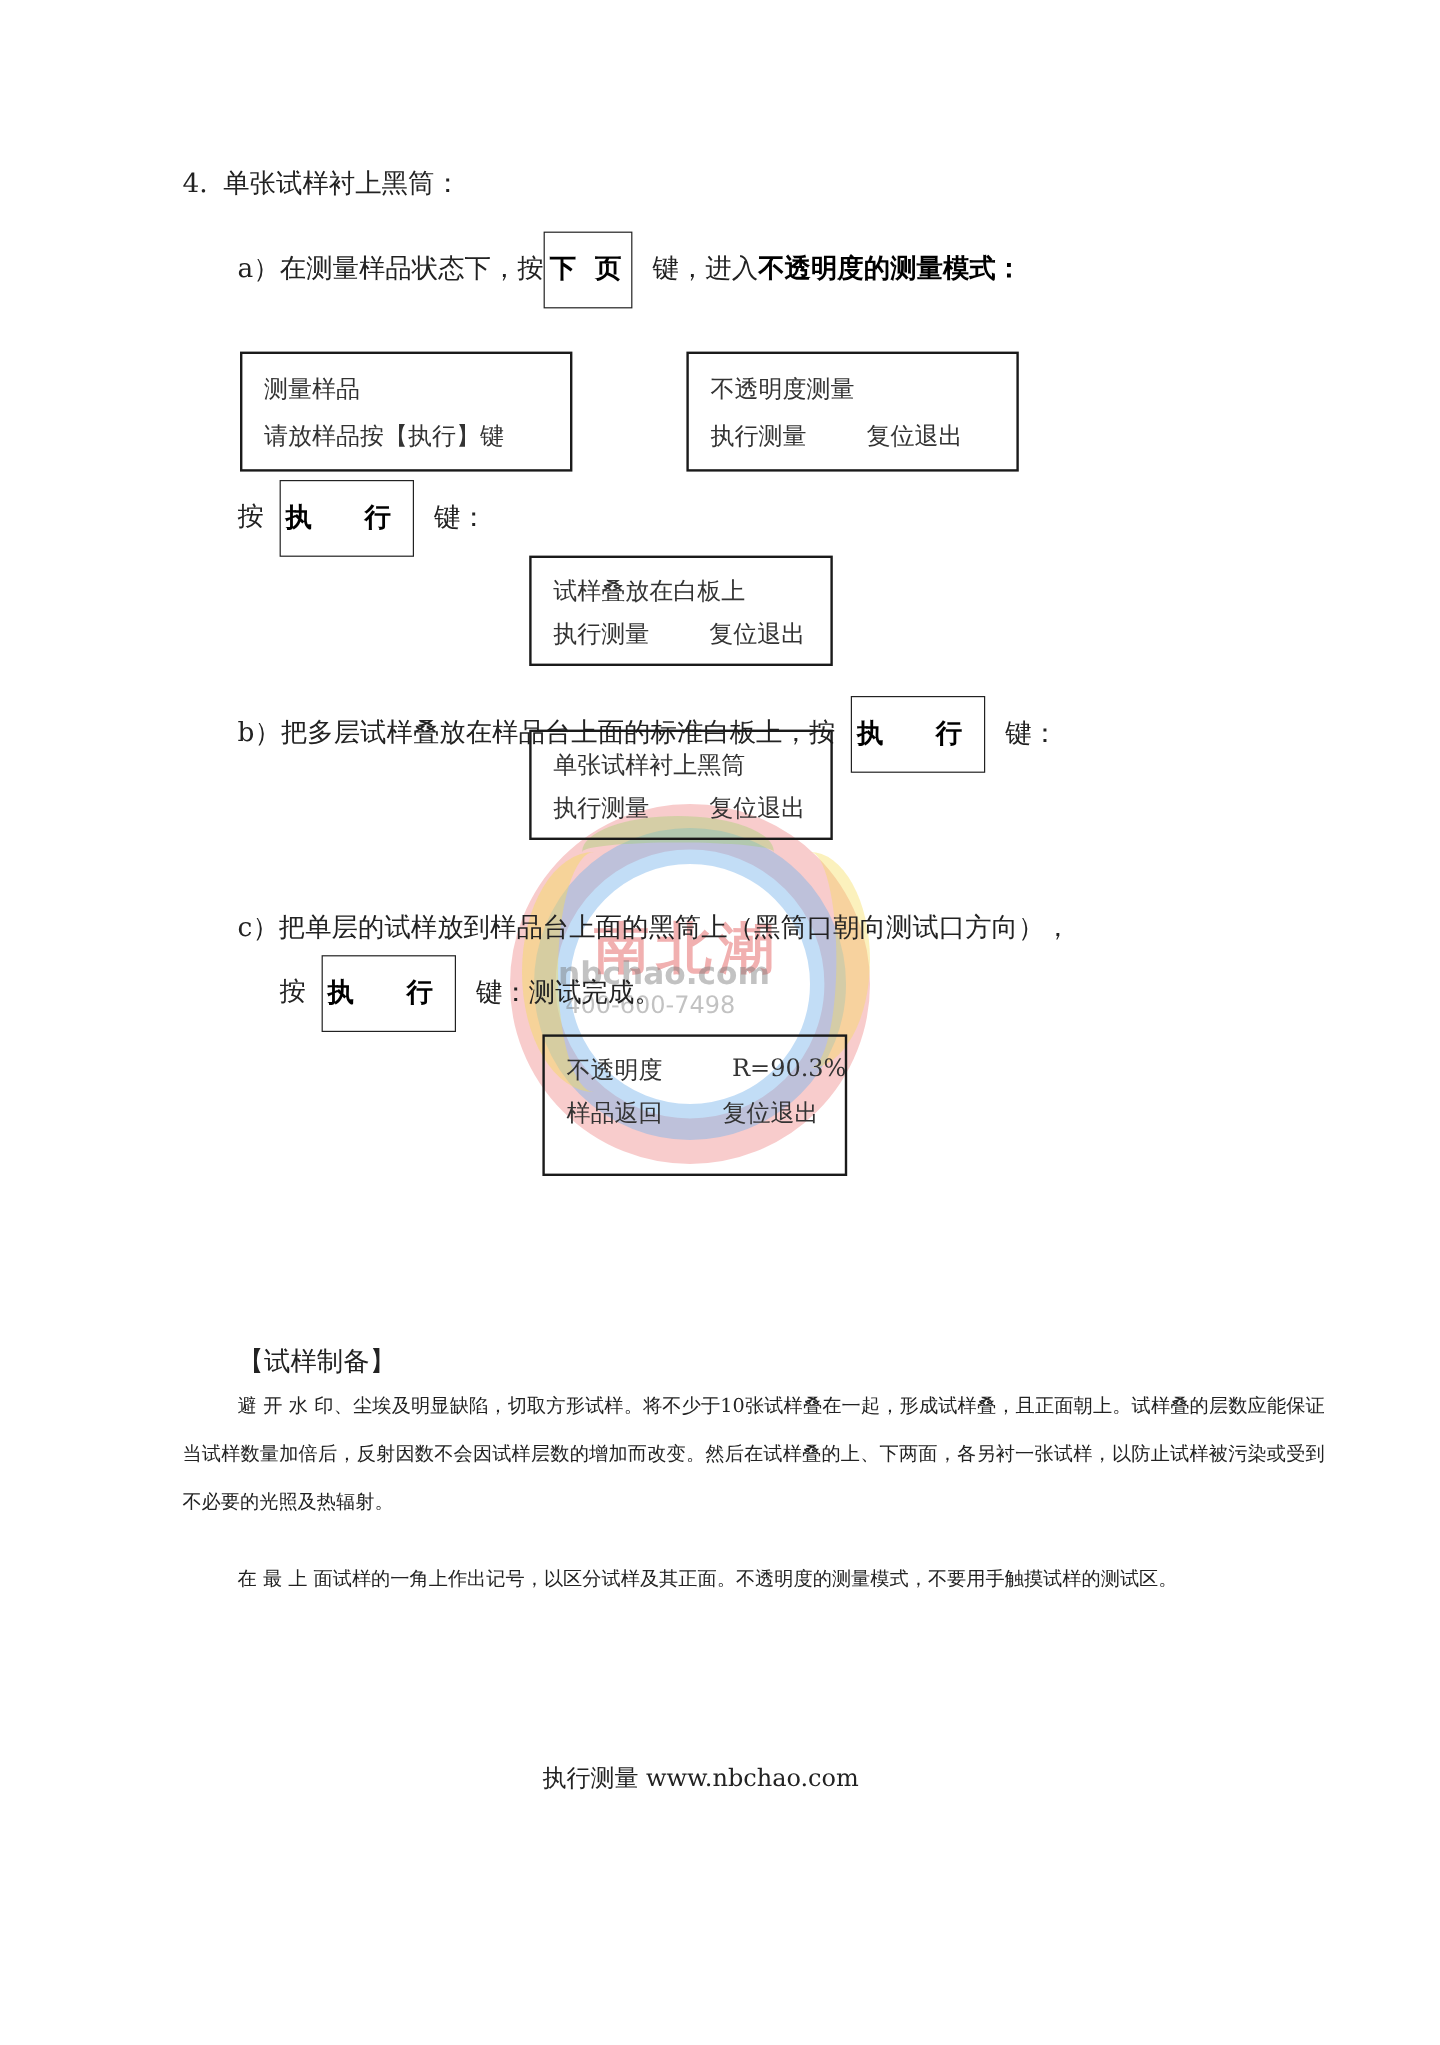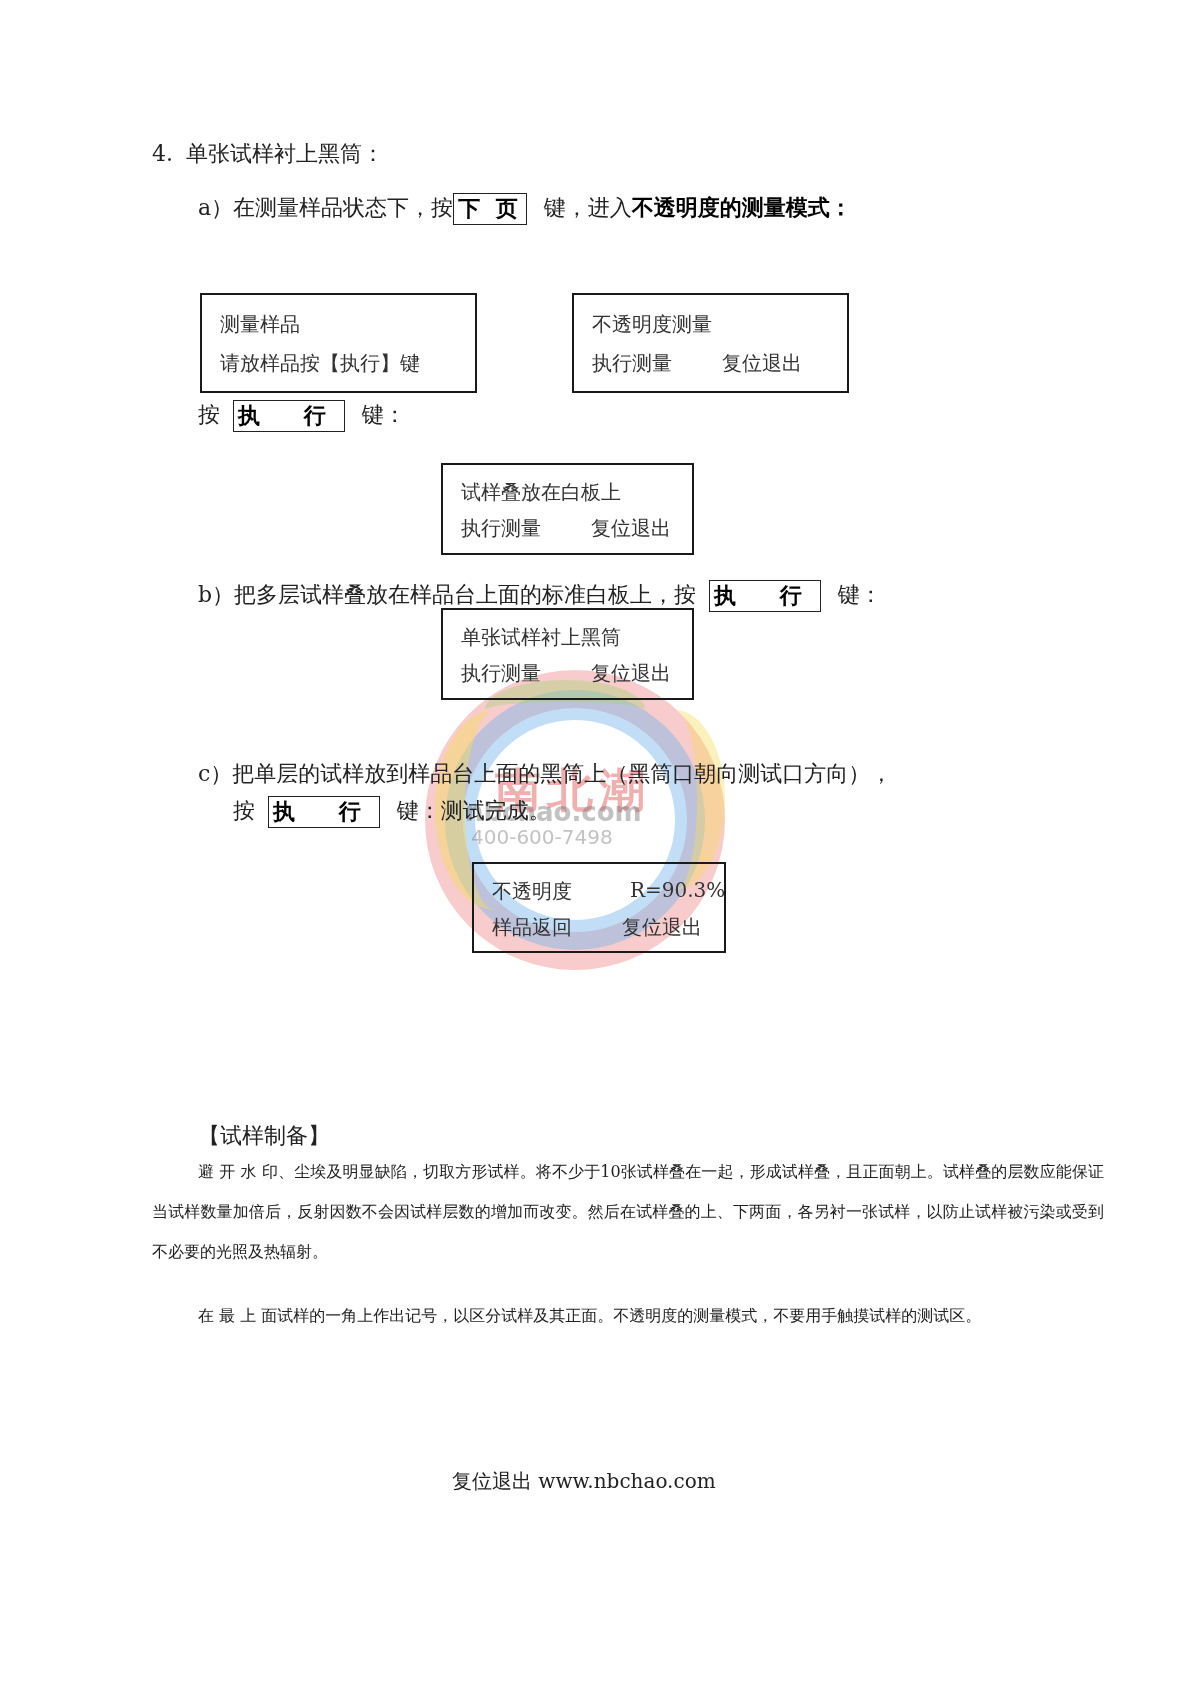--- a/index.html
+++ b/index.html
@@ -5,21 +5,21 @@
     html, body { margin: 0; padding: 0; background: #ffffff; }
     body {
       width: 1200px; height: 1704px; position: relative; overflow: hidden;
       font-family: "DejaVu Serif", "Liberation Serif", serif;
       color: #222;
     }
     .abs { position: absolute; white-space: nowrap; }
     .txt { font-size: 22px; line-height: 28px; }
     .bold { font-weight: bold; color: #000; }
     .keybox {
-      display: inline-block; border: 1.5px solid #222; padding: 0 4px;
+      display: inline-block; border: 1.5px solid #222; padding: 16px 4px;
       font-weight: bold; color: #000; line-height: 28px; height: 30px;
       vertical-align: middle; letter-spacing: 4px;
     }
     .keybox.wide { letter-spacing: 18px; padding-right: 0; }
     .lcd {
       position: absolute; border: 2.5px solid #1a1a1a; background: transparent;
       box-sizing: border-box; width: 277px; height: 100px;
       font-size: 20px; color: #333; text-align: right;
     }
     .lcd .l1 { position: absolute; left: 18px; top: 16px; }
@@ -102,25 +102,25 @@
     <span class="l2b" style="left:148px;top:50px;">复位退出</span>
   </div>
 
   <div class="abs txt" style="left:198px;top:760px;">c）把单层的试样放到样品台上面的黑筒上（黑筒口朝向测试口方向），</div>
   <div class="abs txt" style="left:233px;top:796px;">
     <span>按</span>
     <span class="keybox wide" style="margin-left:6px;">执 行</span>
     <span style="margin-left:10px;">键：测试完成。</span>
   </div>
 
-  <div class="lcd" style="left:452px;top:862px;width:254px;height:91px;margin-left:20px;">
+  <div class="lcd" style="left:452px;top:862px;width:254px;height:118px;">
     <span class="l1" style="top:14px;">不透明度</span>
     <span class="r1" style="left:156px;top:14px;">R=90.3%</span>
     <span class="l2a" style="top:50px;">样品返回</span>
     <span class="l2b" style="left:148px;top:50px;">复位退出</span>
   </div>
 
   <div class="abs txt" style="left:198px;top:1122px;">【试样制备】</div>
   <div class="abs para" style="left:152px;top:1152px;white-space:normal;text-indent:46px;">避 开 水 印、尘埃及明显缺陷，切取方形试样。将不少于10张试样叠在一起，形成试样叠，且正面朝上。试样叠的层数应能保证当试样数量加倍后，反射因数不会因试样层数的增加而改变。然后在试样叠的上、下两面，各另衬一张试样，以防止试样被污染或受到不必要的光照及热辐射。</div>
   <div class="abs para" style="left:152px;top:1296px;white-space:normal;text-indent:46px;">在 最 上 面试样的一角上作出记号，以区分试样及其正面。不透明度的测量模式，不要用手触摸试样的测试区。</div>
 
-  <div class="abs footer" style="left:452px;top:1468px;">复位退出  www.nbchao.com</div>
+  <div class="abs footer" style="left:452px;top:1468px;">执行测量  www.nbchao.com</div>
 </div>
 
 </body></html>

